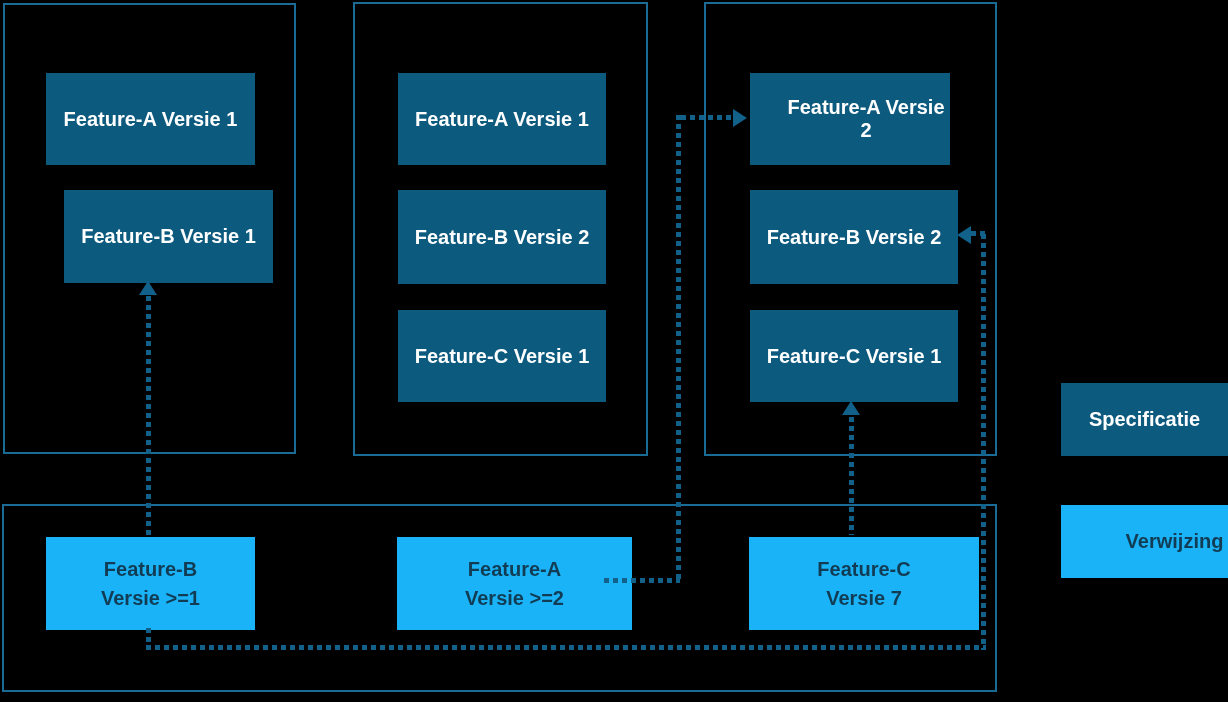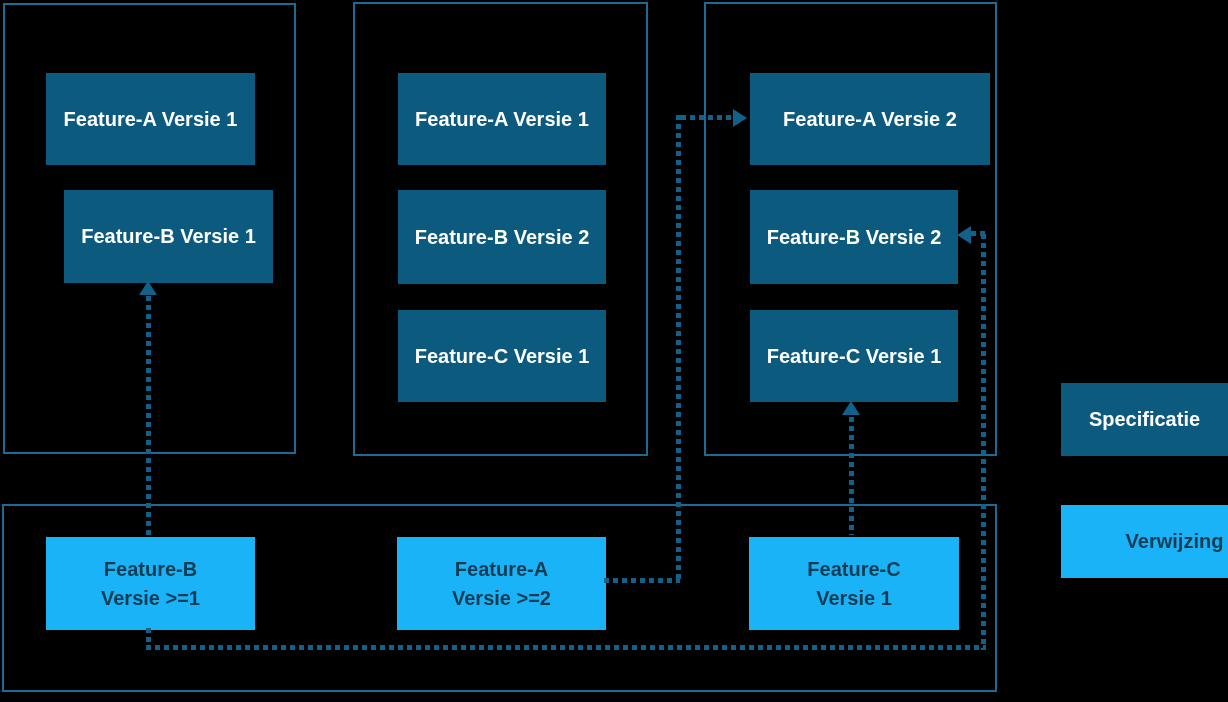--- a/index.html
+++ b/index.html
@@ -107,37 +107,37 @@
     <div class="spec-box" style="left:59px;top:185px;width:209px;height:93px;">Feature-B Versie 1</div>
   </div>
 
   <div class="container" style="left:353px;top:2px;width:295px;height:454px;">
     <div class="spec-box" style="left:43px;top:69px;width:208px;height:92px;">Feature-A Versie 1</div>
     <div class="spec-box" style="left:43px;top:186px;width:208px;height:94px;">Feature-B Versie 2</div>
     <div class="spec-box" style="left:43px;top:306px;width:208px;height:92px;">Feature-C Versie 1</div>
   </div>
 
   <div class="container" style="left:704px;top:2px;width:293px;height:454px;">
-    <div class="spec-box" style="left:44px;top:69px;width:240px;height:92px;">Feature-A Versie 2</div>
+    <div class="spec-box" style="left:44px;top:69px;width:168px;height:92px;padding-left:32px;">Feature-A Versie 2</div>
     <div class="spec-box" style="left:44px;top:186px;width:208px;height:94px;">Feature-B Versie 2</div>
     <div class="spec-box" style="left:44px;top:306px;width:208px;height:92px;">Feature-C Versie 1</div>
   </div>
 
   <div class="container" style="left:2px;top:504px;width:995px;height:188px;">
     <div class="ref-box" style="left:42px;top:31px;width:209px;height:93px;">
       <span>Feature-B</span>
       <span>Versie &gt;=1</span>
     </div>
-    <div class="ref-box" style="left:393px;top:31px;width:209px;height:93px;">
+    <div class="ref-box" style="left:393px;top:31px;width:235px;height:93px;">
       <span>Feature-A</span>
       <span>Versie &gt;=2</span>
     </div>
-    <div class="ref-box" style="left:745px;top:31px;width:210px;height:93px;">
+    <div class="ref-box" style="left:745px;top:31px;width:230px;height:93px;">
       <span>Feature-C</span>
-      <span>Versie 1</span>
+      <span>Versie 7</span>
     </div>
   </div>
 
   <div class="legend-box legend-spec" style="left:1061px;top:383px;width:167px;height:73px;">Specificatie</div>
   <div class="legend-box legend-ref" style="left:1061px;top:505px;width:167px;height:73px;">Verwijzing</div>
 
   <div class="dot-v" style="left:146px;top:296px;height:239px;"></div>
   <div class="arrow arrow-up" style="left:139px;top:281px;"></div>
 
   <div class="dot-v" style="left:146px;top:628px;height:22px;"></div>

